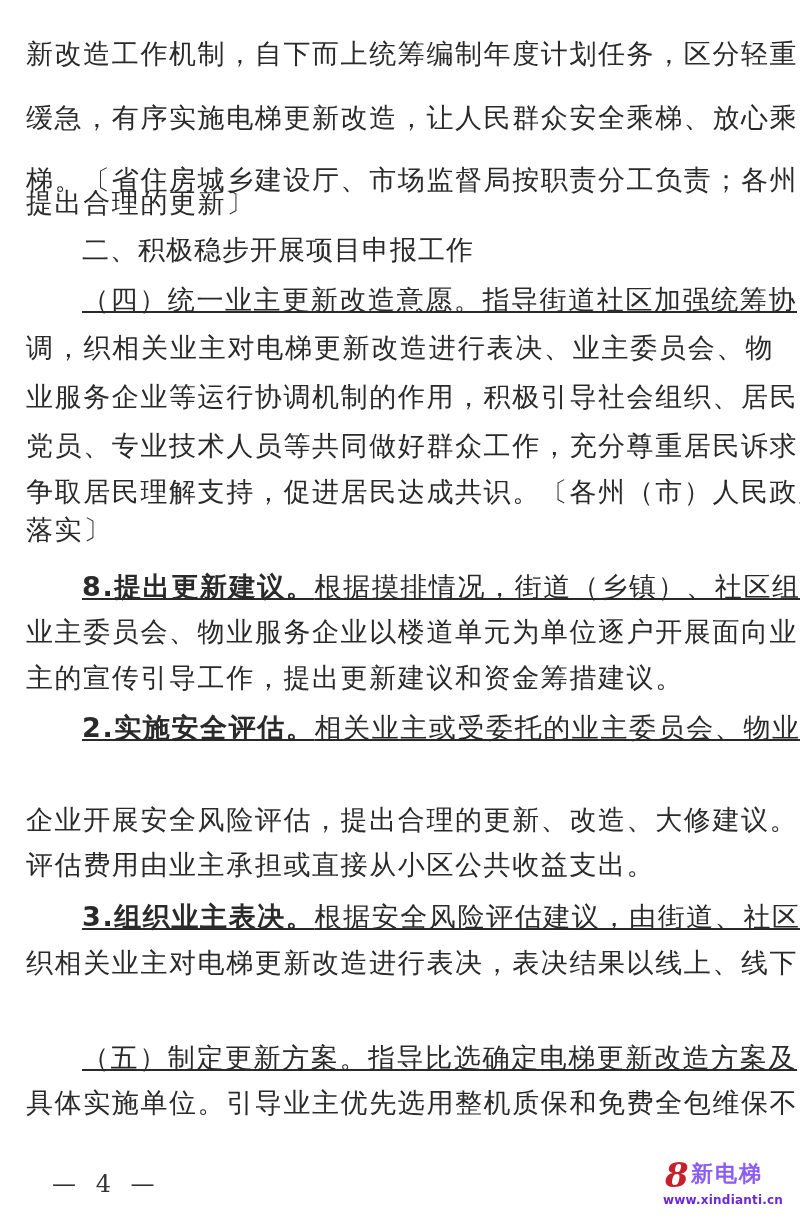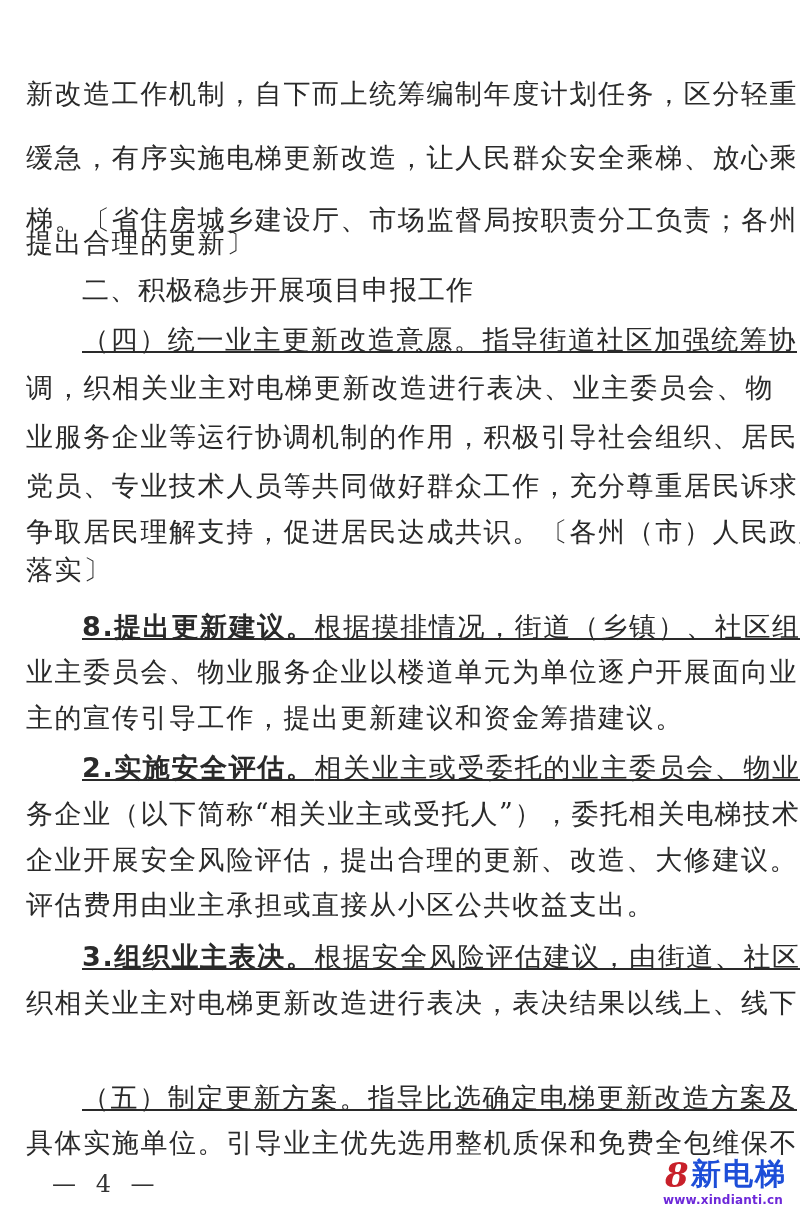--- a/index.html
+++ b/index.html
@@ -1,30 +1,30 @@
 <!DOCTYPE html>
 <html><head>
 <meta charset="utf-8">
 <style>
   html, body { margin: 0; padding: 0; background: #ffffff; }
   body { width: 800px; height: 1220px; position: relative; overflow: hidden;
          font-family: "DejaVu Serif", "Liberation Serif", serif; color: #2a2a2a; }
   .page { position: absolute; left: 0; top: 0; width: 800px; height: 1220px; }
   .line { position: absolute; left: 26px; width: 748px; font-size: 27px; line-height: 40px;
-          white-space: nowrap; letter-spacing: 1.6px; text-align: justify; text-align-last: justify; margin-top: 40px; }
+          white-space: nowrap; letter-spacing: 1.6px; text-align: justify; text-align-last: justify; }
   .line.last { text-align-last: left; }
   .indent { left: 82px; width: 692px; text-decoration: underline; }
   .heading { font-family: "DejaVu Sans", "Liberation Sans", sans-serif; font-weight: normal; left: 82px; text-align-last: left; letter-spacing: 1px; }
   .bold { font-weight: bold; font-family: "DejaVu Sans", "Liberation Sans", sans-serif; }
   .page-num { position: absolute; left: 52px; top: 1170px; font-size: 24px; letter-spacing: 6px; color: #333; font-family: "DejaVu Serif", serif; }
   .logo { position: absolute; left: 663px; top: 1157px; width: 132px; height: 58px; }
   .logo-mark { position: absolute; left: 2px; top: 0; width: 22px; height: 36px; color: #c8202a;
                font-family: "DejaVu Serif", serif; font-style: italic; font-weight: bold; font-size: 34px; line-height: 36px; }
-  .logo-title { position: absolute; left: 28px; top: 2px; font-family: "DejaVu Sans", sans-serif; font-size: 30px;
-                font-weight: bold; color: #1d4ed8; letter-spacing: 2px; line-height: 30px; }
+  .logo-title { position: absolute; left: 28px; top: 2px; font-family: "DejaVu Sans", sans-serif; font-size: 22px;
+                font-weight: bold; color: #8b5cf6; letter-spacing: 2px; line-height: 30px; }
   .logo-url { position: absolute; left: 0; top: 36px; font-family: "DejaVu Sans", sans-serif; font-size: 12px;
               font-weight: bold; color: #6d28d9; letter-spacing: 0.2px; }
 </style>
 </head>
 <body>
 
 <div class="page">
 
   <div class="line" style="top:34px">新改造工作机制，自下而上统筹编制年度计划任务，区分轻重</div>
   <div class="line" style="top:98px">缓急，有序实施电梯更新改造，让人民群众安全乘梯、放心乘</div>
@@ -44,21 +44,20 @@
 
   <div class="line indent" style="top:567px">
     <span class="bold">8.提出更新建议。</span><span>根据摸排情况，街道（乡镇）、社区组织</span>
   </div>
   <div class="line" style="top:612px">业主委员会、物业服务企业以楼道单元为单位逐户开展面向业</div>
   <div class="line last" style="top:658px">主的宣传引导工作，提出更新建议和资金筹措建议。</div>
 
   <div class="line indent" style="top:708px">
     <span class="bold">2.实施安全评估。</span><span>相关业主或受委托的业主委员会、物业服</span>
   </div>
-  <div class="line" style="top:754px">务企业（以下简称“相关业主或受托人”），委托相关电梯技术</div>
   <div class="line" style="top:800px">企业开展安全风险评估，提出合理的更新、改造、大修建议。</div>
   <div class="line last" style="top:845px">评估费用由业主承担或直接从小区公共收益支出。</div>
 
   <div class="line indent" style="top:897px">
     <span class="bold">3.组织业主表决。</span><span>根据安全风险评估建议，由街道、社区组</span>
   </div>
   <div class="line" style="top:943px">织相关业主对电梯更新改造进行表决，表决结果以线上、线下</div>
 
   <div class="line" style="top:1083px">具体实施单位。引导业主优先选用整机质保和免费全包维保不</div>
   <div class="line indent" style="top:1038px">（五）制定更新方案。指导比选确定电梯更新改造方案及</div>

